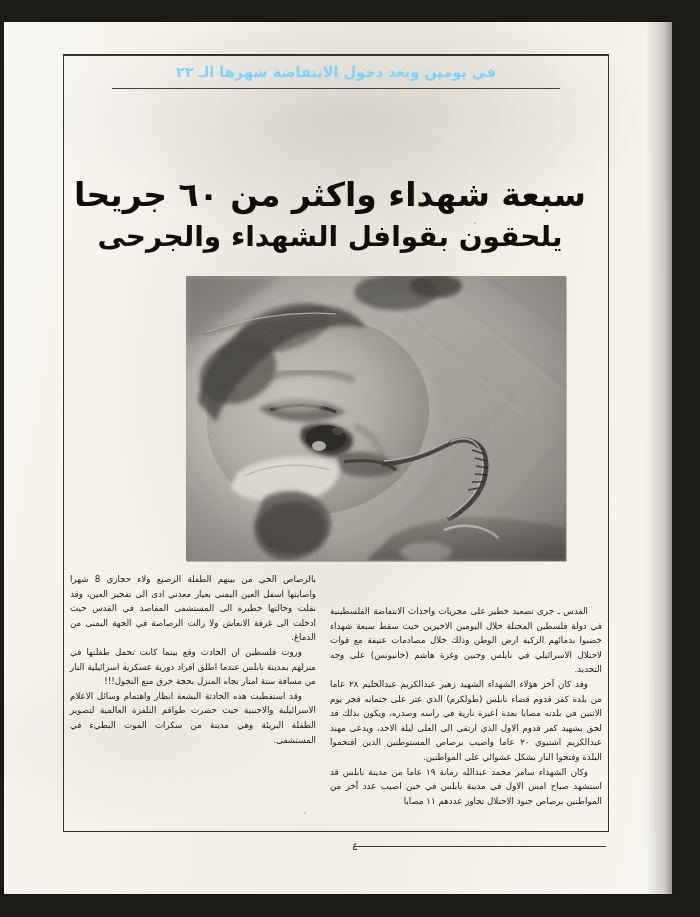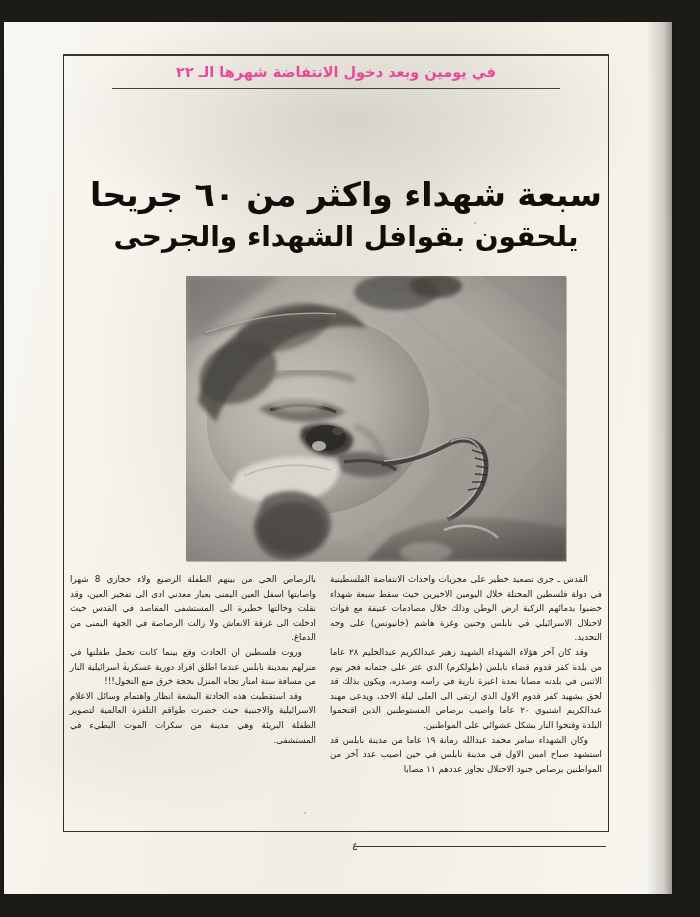--- a/index.html
+++ b/index.html
@@ -50,34 +50,34 @@
     position:absolute; left:64px; top:55px; width:544px;
   }
   #kicker-rule-top{
     height:1.2px;background:#3a372f;margin:0;
   }
   .kicker-text{
     direction:rtl; text-align:center;
     font-weight:bold;
     font-size:14.5px;
     letter-spacing:0px;
-    color:#ec4899;
+    color:#7dd3fc;
     padding:8px 26px 6px 26px;
     line-height:1.2;
     font-family:"DejaVu Sans","Liberation Sans",sans-serif;
   }
   #kicker-rule-bottom{
     height:1.1px;background:#45423a;
     margin:0 48px 0 48px;
   }
 
   
   #headline{
     position:absolute;
-    left:80px; top:150px; width:532px;
+    left:64px; top:150px; width:532px;
     direction:rtl; text-align:center;
     color:#100e09;
     font-weight:bold;
     font-size:33px;
     line-height:1.38;
     letter-spacing:0.5px;
     font-family:"DejaVu Sans","Liberation Sans",sans-serif;
   }
   #headline .hl-line{display:block;white-space:nowrap;}
   #headline .hl-line.l2{font-size:28px;}
@@ -104,21 +104,21 @@
     direction:rtl;
   }
   .col{
     direction:rtl;
     text-align:justify;
     font-size:8.7px;
     line-height:1.68;
     color:#1a1813;
     font-family:"DejaVu Sans","Liberation Sans",sans-serif;
   }
-  .col.right-col{width:272px;}
+  .col.right-col{width:272px;margin-top:32px;}
   .col.left-col{width:246px;}
   .col p{margin:0 0 0 0; text-indent:14px;}
   .col p.no-indent{text-indent:0;}
   .col p:last-child{text-align:justify;}
 
   
   #folio-rule{
     position:absolute;
     left:356px; top:846px;
     width:250px; height:1.2px;

